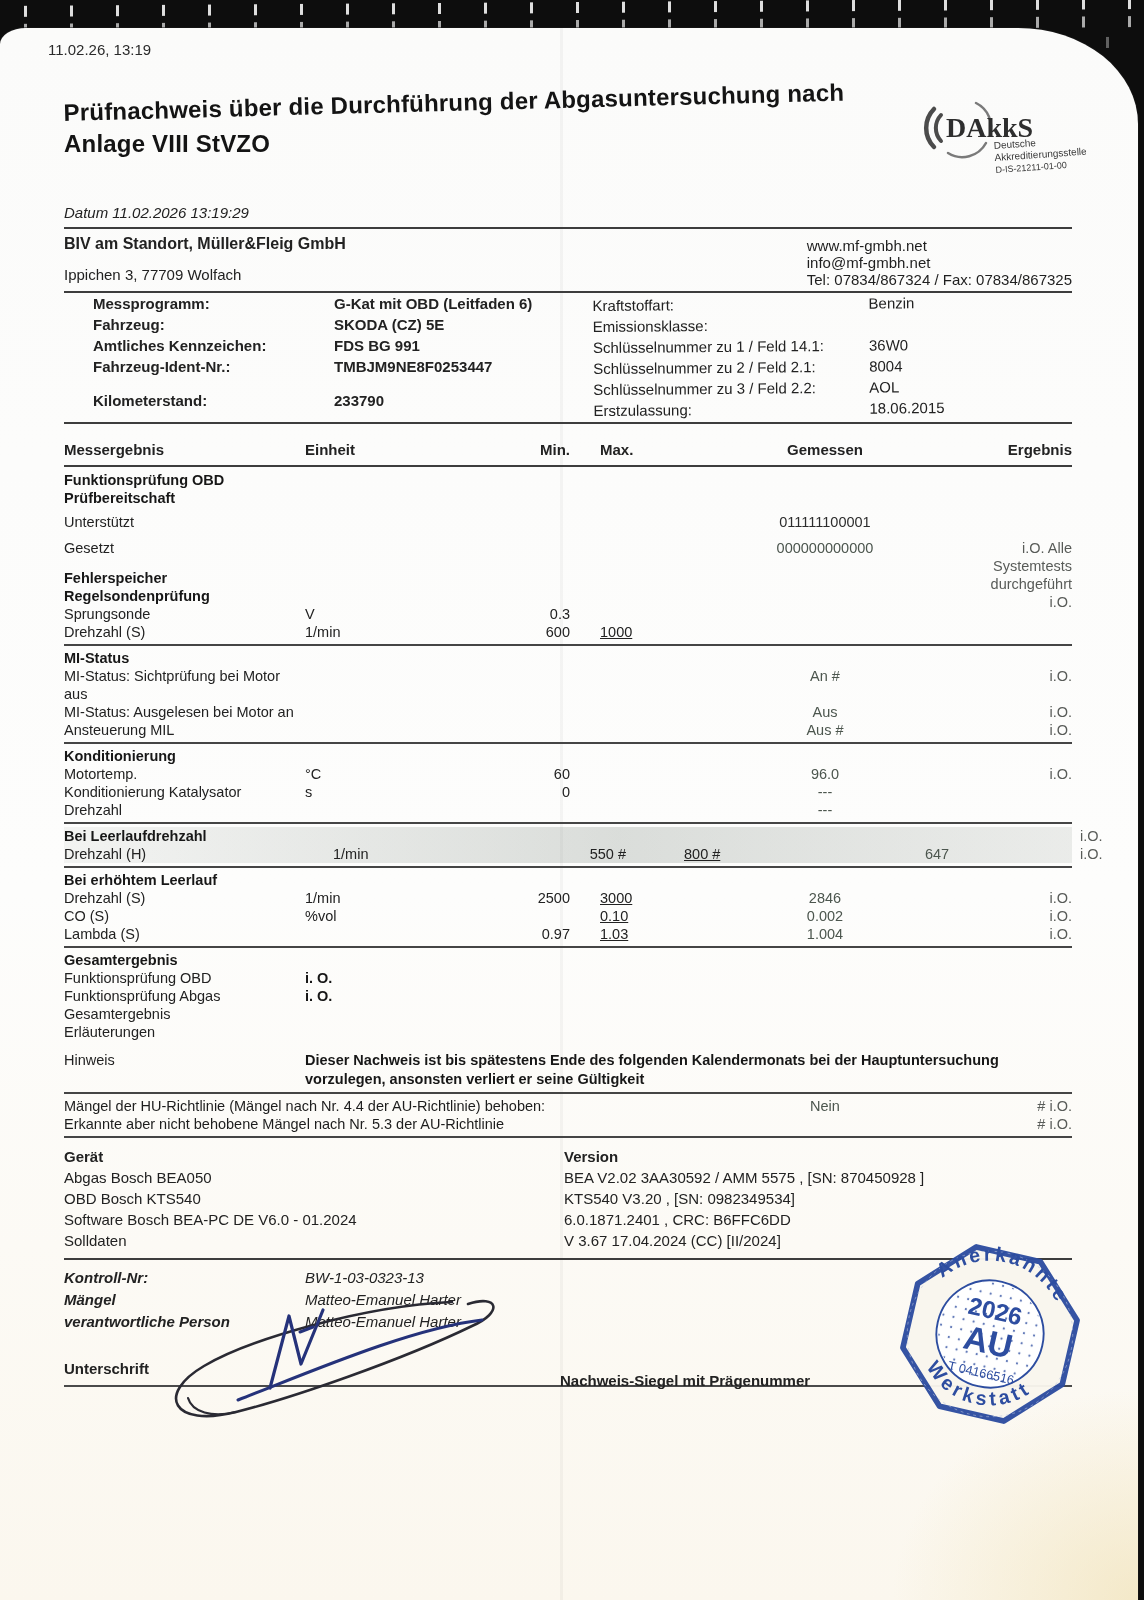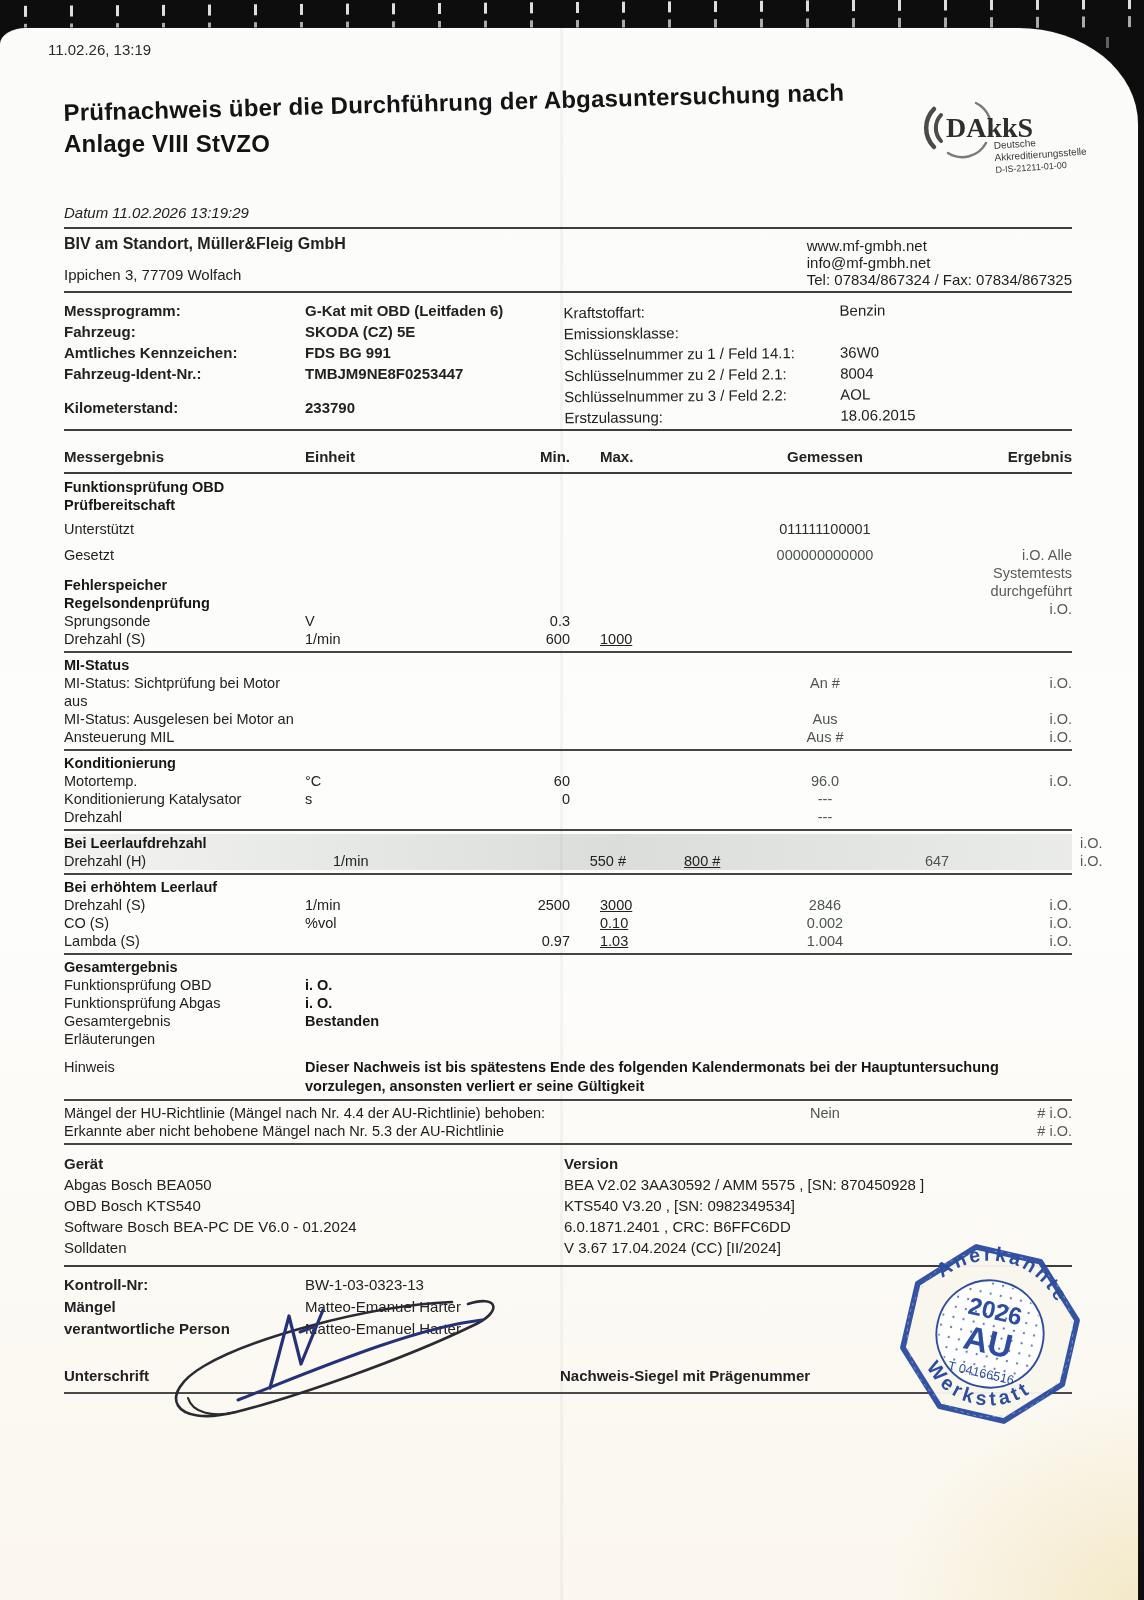--- a/index.html
+++ b/index.html
@@ -35,21 +35,21 @@
   .title .t2{display:block;}
   .dakks{flex:0 0 auto;margin:-2px -14px 0 0;}
 
   .datum{margin-top:12px;padding-bottom:5px;border-bottom:2px solid #3d3d3d;font-style:italic;}
 
   .station{display:flex;justify-content:space-between;padding:5px 0 3px;border-bottom:2px solid #3d3d3d;}
   .station .name{font-weight:bold;font-size:16px;}
   .station .addr{margin-top:12px;}
   .station-right{font-size:15px;line-height:17px;margin-top:3px;color:#1f1f1f;}
 
-  .vehicle{display:flex;padding:7px 0 3px;}
+  .vehicle{display:flex;padding:0 0 3px;margin-left:29px;}
   .v-left{width:500px;}
   .v-right{flex:1;transform:rotate(-.5deg);}
   .vrow{display:flex;line-height:21px;}
   .v-left .vlab{width:241px;font-weight:bold;}
   .v-left .vval{font-weight:bold;}
   .v-left .vrow:last-child{margin-top:13px;}
   .v-right .vlab{width:276px;}
 
   .tgrid{display:grid;grid-template-columns:241px 195px 70px 140px 230px 1fr;align-items:start;}
   .thead{border-top:2px solid #3d3d3d;border-bottom:2px solid #3d3d3d;padding:16px 0 6px;font-weight:bold;}
@@ -72,26 +72,26 @@
   .overlap .c-erg{height:20px;}
   .band{background:linear-gradient(90deg,rgba(150,158,150,.10) 0%,rgba(138,148,140,.30) 55%,rgba(150,158,150,.18) 100%);gap:28px;}
   .kv-val{font-weight:bold;grid-column:2/7;color:#171717;}
   .hinweis-val{font-weight:bold;grid-column:2/7;max-width:775px;color:#171717;line-height:19px;}
   .maengel-label{grid-column:1/5;color:#1d1d1d;}
 
   .device{display:grid;grid-template-columns:500px 1fr;padding:5px 0 7px;border-bottom:2px solid #3d3d3d;line-height:21px;}
   .device .hd{font-weight:bold;}
 
   .control{padding:7px 0 2px;line-height:22px;}
-  .crow{display:flex;}
+  .crow{display:flex;font-style:italic;}
   .crow .cl{width:241px;font-weight:bold;}
 
   .sigrow{position:relative;margin-top:24px;border-bottom:2px solid #4a4a4a;padding-bottom:6px;height:20px;}
   .unterschrift{font-weight:bold;}
-  .siegel{position:absolute;left:496px;top:0;font-weight:bold;}
+  .siegel{position:absolute;left:496px;top:12px;font-weight:bold;}
 
   .signature{position:absolute;left:150px;top:1238px;width:360px;height:160px;pointer-events:none;}
   .seal{position:absolute;left:896px;top:1212px;width:188px;height:188px;}
 </style>
 </head>
 <body>
 
 <div class="dashrow d1"></div>
 <div class="dashrow d2"></div>
 <div class="dashrow d3"></div>
@@ -350,21 +350,20 @@
         <div class="trow kv">
           <div class="c-label">Funktionsprüfung OBD</div>
           <div class="kv-val">i. O.</div>
         </div>
         <div class="trow kv">
           <div class="c-label">Funktionsprüfung Abgas</div>
           <div class="kv-val">i. O.</div>
         </div>
         <div class="trow kv">
           <div class="c-label">Gesamtergebnis</div>
-          <div class="kv-val">Bestanden</div>
         </div>
         <div class="trow kv">
           <div class="c-label">Erläuterungen</div>
           <div class="kv-val"></div>
         </div>
         <div class="trow hinweis mt10">
           <div class="c-label">Hinweis</div>
           <div class="hinweis-val">Dieser Nachweis ist bis spätestens Ende des folgenden Kalendermonats bei der Hauptuntersuchung vorzulegen, ansonsten verliert er seine Gültigkeit</div>
         </div>
         <div class="hr"></div>

